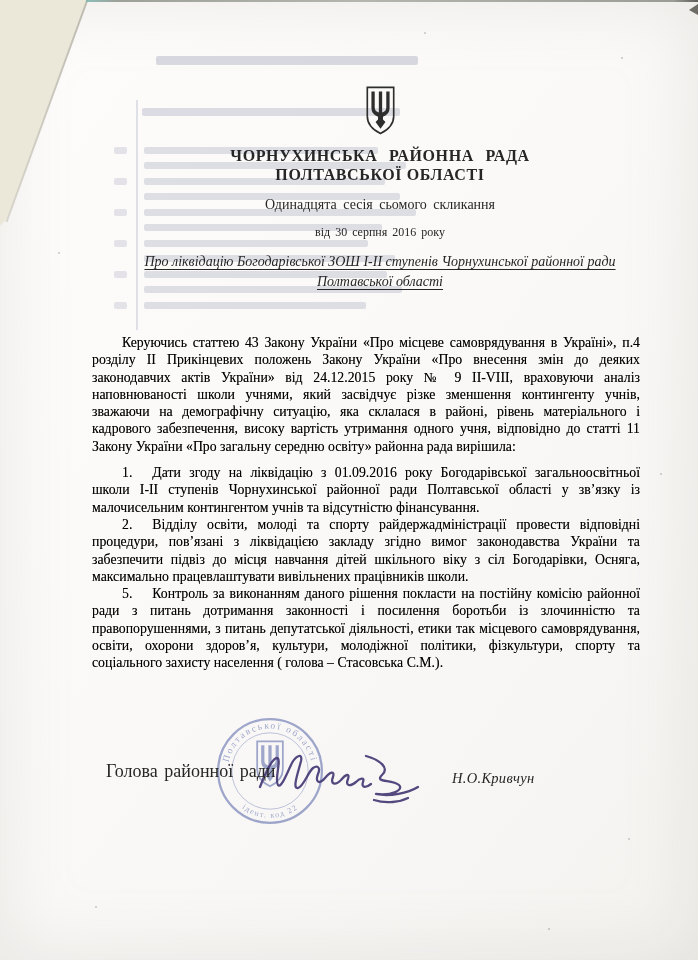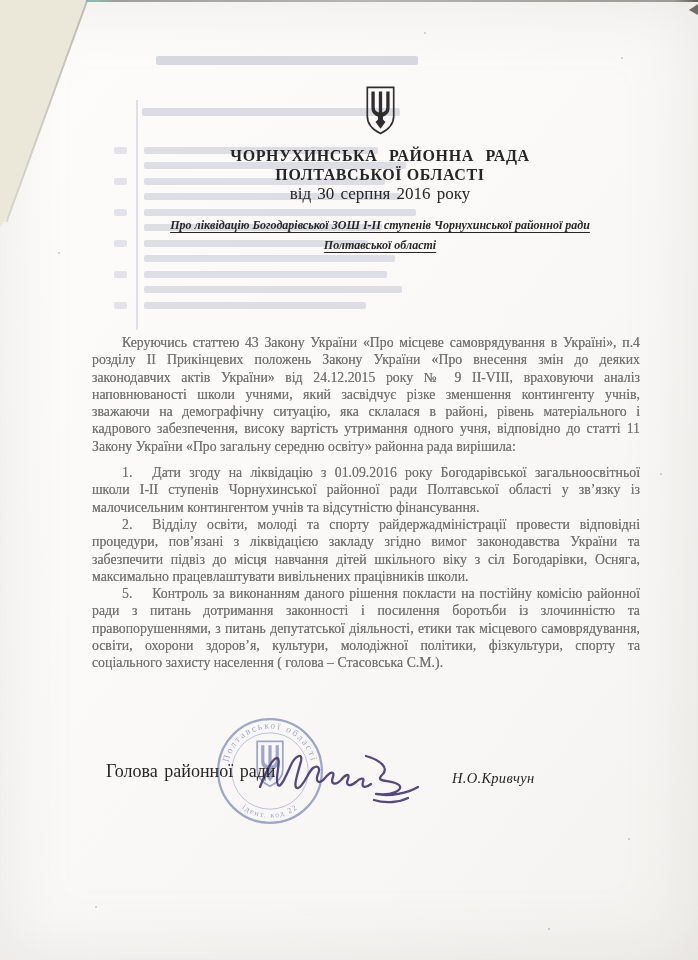--- a/index.html
+++ b/index.html
@@ -37,27 +37,27 @@
   .gv{position:absolute;left:30px;top:48px;width:1.5px;height:230px;background:#c4c6d3;}
   .gr{position:absolute;height:7px;background:#c1c3d1;border-radius:2px;left:38px;}
   .gn{position:absolute;left:8px;width:13px;height:7px;background:#cacbd7;border-radius:2px;}
   
   .hdr{position:absolute;left:95px;right:33px;top:84px;text-align:center;}
   .emblem{display:block;margin:0 auto 9px;}
   .org1,.org2{font-size:16px;font-weight:bold;letter-spacing:.6px;line-height:19px;}
   .org1{word-spacing:7px;}
   .session{margin-top:13px;font-size:14px;word-spacing:3px;}
   .rtype{margin-top:15px;font-size:15px;font-weight:bold;letter-spacing:1.2px;}
-  .rdate{font-size:17px;word-spacing:2px;text-align:center;}
-  .dtitle{margin-top:12px;font-weight:bold;font-style:italic;font-size:12px;line-height:19.5px;}
+  .rdate{margin-top:12px;font-size:12px;word-spacing:2px;text-align:center;}
+  .dtitle{margin-top:12px;font-weight:normal;font-style:italic;font-size:14px;line-height:19.5px;}
   .dtitle span{text-decoration:underline;text-underline-offset:2.5px;text-decoration-thickness:1px;}
   
   .doc-body{
     position:absolute;left:92px;top:334px;width:548px;
-    font-size:13.8px;line-height:17.3px;text-align:justify;color:#737373;
+    font-size:13.8px;line-height:17.3px;text-align:justify;color:#000000;
     text-shadow:0 0 .3px rgba(45,45,45,.55);
   }
   .doc-body p{margin:0;text-indent:30px;}
   .preamble{margin-bottom:9px !important;}
   .itab{display:inline-block;width:20px;}
   
   .sig-role{position:absolute;left:106px;top:761px;font-size:18px;word-spacing:2px;}
   .sig-name{position:absolute;left:452px;top:770px;font-size:14.5px;letter-spacing:.3px;font-style:italic;}
   .stamp{position:absolute;left:204px;top:705px;width:132px;height:132px;opacity:.55;mix-blend-mode:multiply;}
   .signature{position:absolute;left:254px;top:738px;width:172px;height:72px;}
@@ -97,20 +97,21 @@
     <div class="gn" style="top:250px"></div>
   </div>
 
   <div class="hdr">
     <svg class="emblem" width="33" height="53" viewBox="0 0 40 62">
       <path d="M4,3 H36 V38 Q36,51 20,59 Q4,51 4,38 Z" fill="none" stroke="#2e2e2e" stroke-width="2"></path>
       <path d="M9,8 h4 v19 q0,5 5,6.5 V8 h4 v25.5 q5,-1.5 5,-6.5 V8 h4 v20 q0,8 -8,10.5 l0,3.5 3,3 -6,8 -6,-8 3,-3 0,-3.5 Q9,36 9,28 Z" fill="#2e2e2e"></path>
     </svg>
     <div class="org1">ЧОРНУХИНСЬКА РАЙОННА РАДА</div>
     <div class="org2">ПОЛТАВСЬКОЇ ОБЛАСТІ</div>
+    <div class="session">Одинадцята сесія сьомого скликання</div>
     <div class="rdate">від 30 серпня 2016 року</div>
     <div class="dtitle">
       <span>Про ліквідацію Богодарівської ЗОШ І-ІІ ступенів Чорнухинської районної ради</span><br>
       <span>Полтавської області</span>
     </div>
   </div>
 
   <div class="doc-body">
     <p class="preamble">Керуючись статтею 43 Закону України «Про місцеве самоврядування в Україні», п.4 розділу ІІ Прикінцевих положень Закону України «Про внесення змін до деяких законодавчих актів України» від 24.12.2015 року № 9 ІІ-VIII, враховуючи аналіз наповнюваності школи учнями, який засвідчує різке зменшення контингенту учнів, зважаючи на демографічну ситуацію, яка склалася в районі, рівень матеріального і кадрового забезпечення, високу вартість утримання одного учня, відповідно до статті 11 Закону України «Про загальну середню освіту» районна рада вирішила:</p>
     <p><span>1.</span><span class="itab"></span><span>Дати згоду на ліквідацію з 01.09.2016 року Богодарівської загальноосвітньої школи І-ІІ ступенів Чорнухинської районної ради Полтавської області у зв’язку із малочисельним контингентом учнів та відсутністю фінансування.</span></p>

